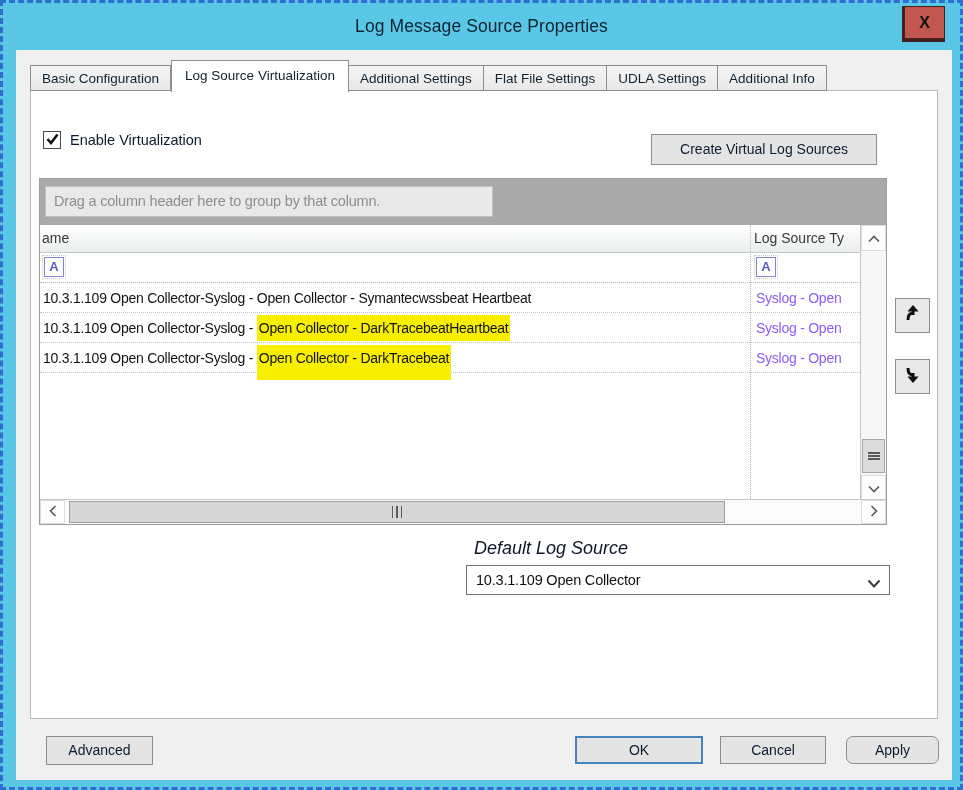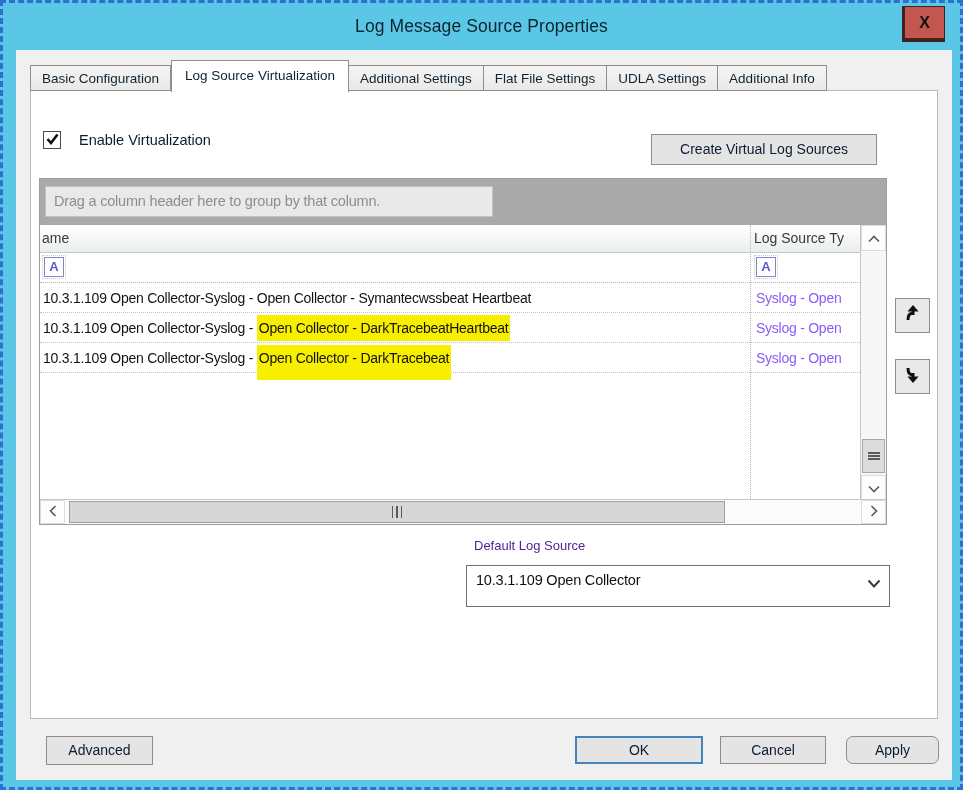--- a/index.html
+++ b/index.html
@@ -54,21 +54,21 @@
     position:absolute; left:27px; top:87px; width:908px; height:629px;
     background:#ffffff; border:1px solid #b9b9b9; z-index:2;
   }
 
   
   .chk-row { position:absolute; left:40px; top:128px; display:flex; align-items:center; z-index:5; }
   .checkbox {
     width:18px; height:18px; background:#fff; border:1.5px solid #4a4a4a;
     display:flex; align-items:center; justify-content:center; cursor:pointer;
   }
-  .chk-label { margin-left:18px; font-size:14.5px; color:#0c1c30; cursor:default; }
+  .chk-label { margin-left:9px; font-size:14.5px; color:#0c1c30; cursor:default; }
 
   
   .btn {
     background:#e4e4e4; border:1px solid #8d8d8d;
     font-size:14px; color:#0c1c30; text-align:center; cursor:pointer;
     font-family:"Liberation Sans", sans-serif;
   }
   .btn-create { position:absolute; left:648px; top:131px; width:226px; height:31px; line-height:29px; z-index:5; }
 
   
@@ -153,23 +153,23 @@
   
   .move-btn {
     position:absolute; width:35px; height:35px;
     background:#e9e9e9; border:1px solid #8f8f8f;
     display:flex; align-items:center; justify-content:center; cursor:pointer; z-index:5;
   }
   .move-up { left:892px; top:295px; }
   .move-down { left:892px; top:356px; }
 
   
-  .dls-label { position:absolute; left:471px; top:535px; font-size:13px; color:#4c1d95; z-index:5; }
+  .dls-label { position:absolute; left:471px; top:535px; font-size:18px; color:#0f172a; z-index:5;font-style:italic; }
   .dropdown {
-    position:absolute; left:463px; top:562px; width:424px; height:42px;
+    position:absolute; left:463px; top:562px; width:424px; height:30px;
     background:#fff; border:1px solid #707070; z-index:5; cursor:pointer;
   }
   .dd-value { position:absolute; left:9px; top:0; line-height:28px; font-size:14.5px; color:#101010; letter-spacing:-0.2px; }
   .dd-chev { position:absolute; right:8px; top:9px; }
 
   
   .btn-advanced { position:absolute; left:43px; top:733px; width:107px; height:29px; line-height:27px; z-index:5; }
   .btn-ok { position:absolute; left:572px; top:733px; width:128px; height:28px; line-height:25px; border:2px solid #4584bb; z-index:5; }
   .btn-cancel { position:absolute; left:717px; top:733px; width:106px; height:28px; line-height:26px; z-index:5; }
   .btn-apply { position:absolute; left:843px; top:733px; width:93px; height:28px; line-height:26px; z-index:5;border-radius:7px; }

